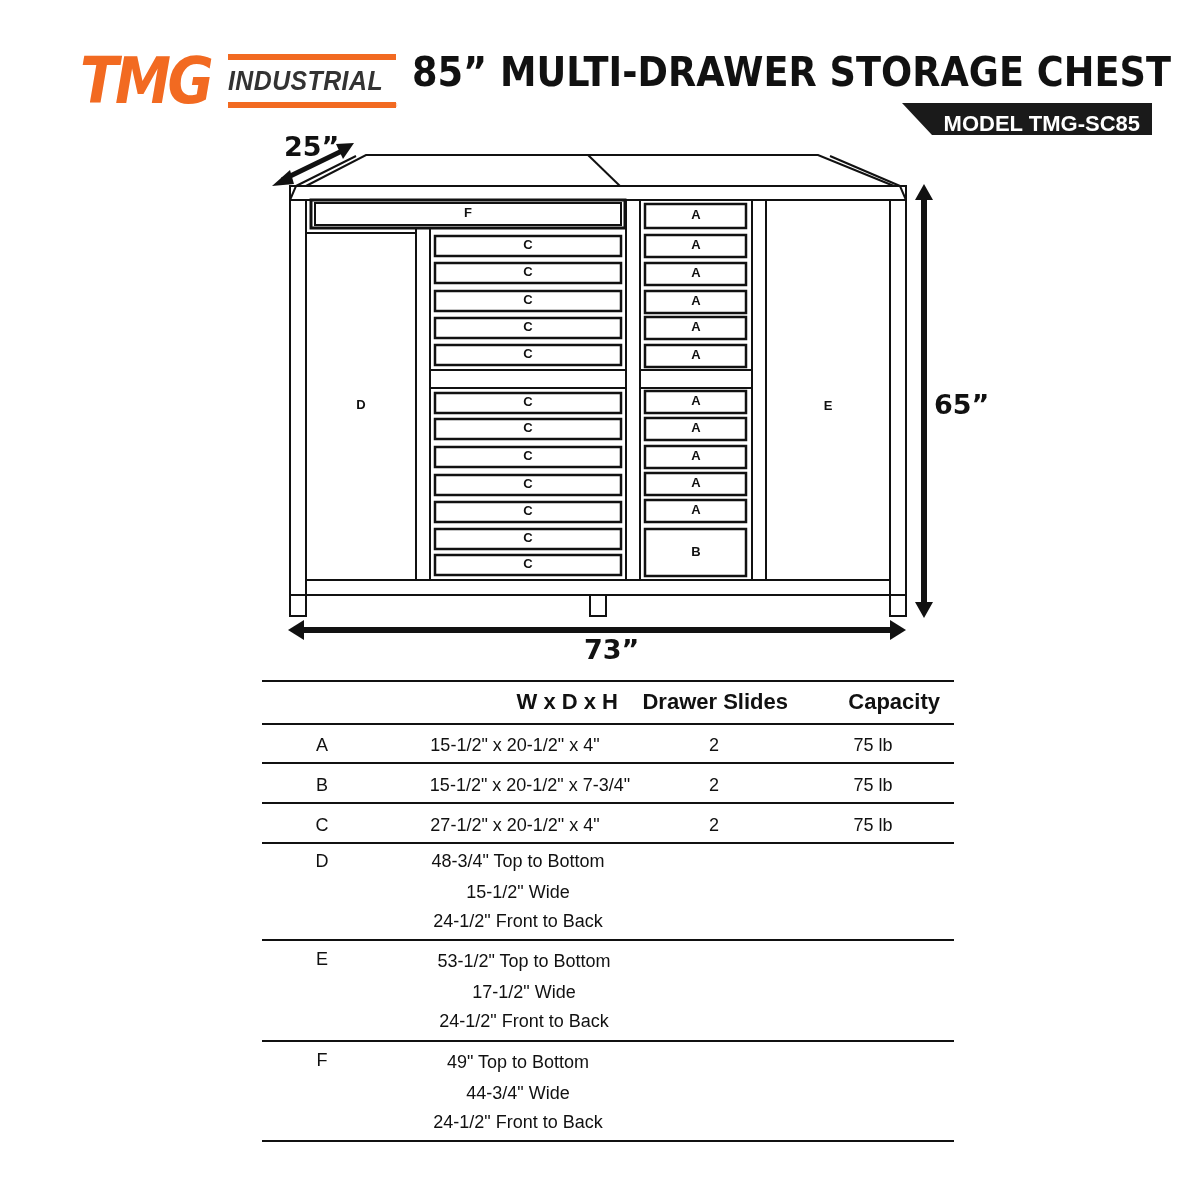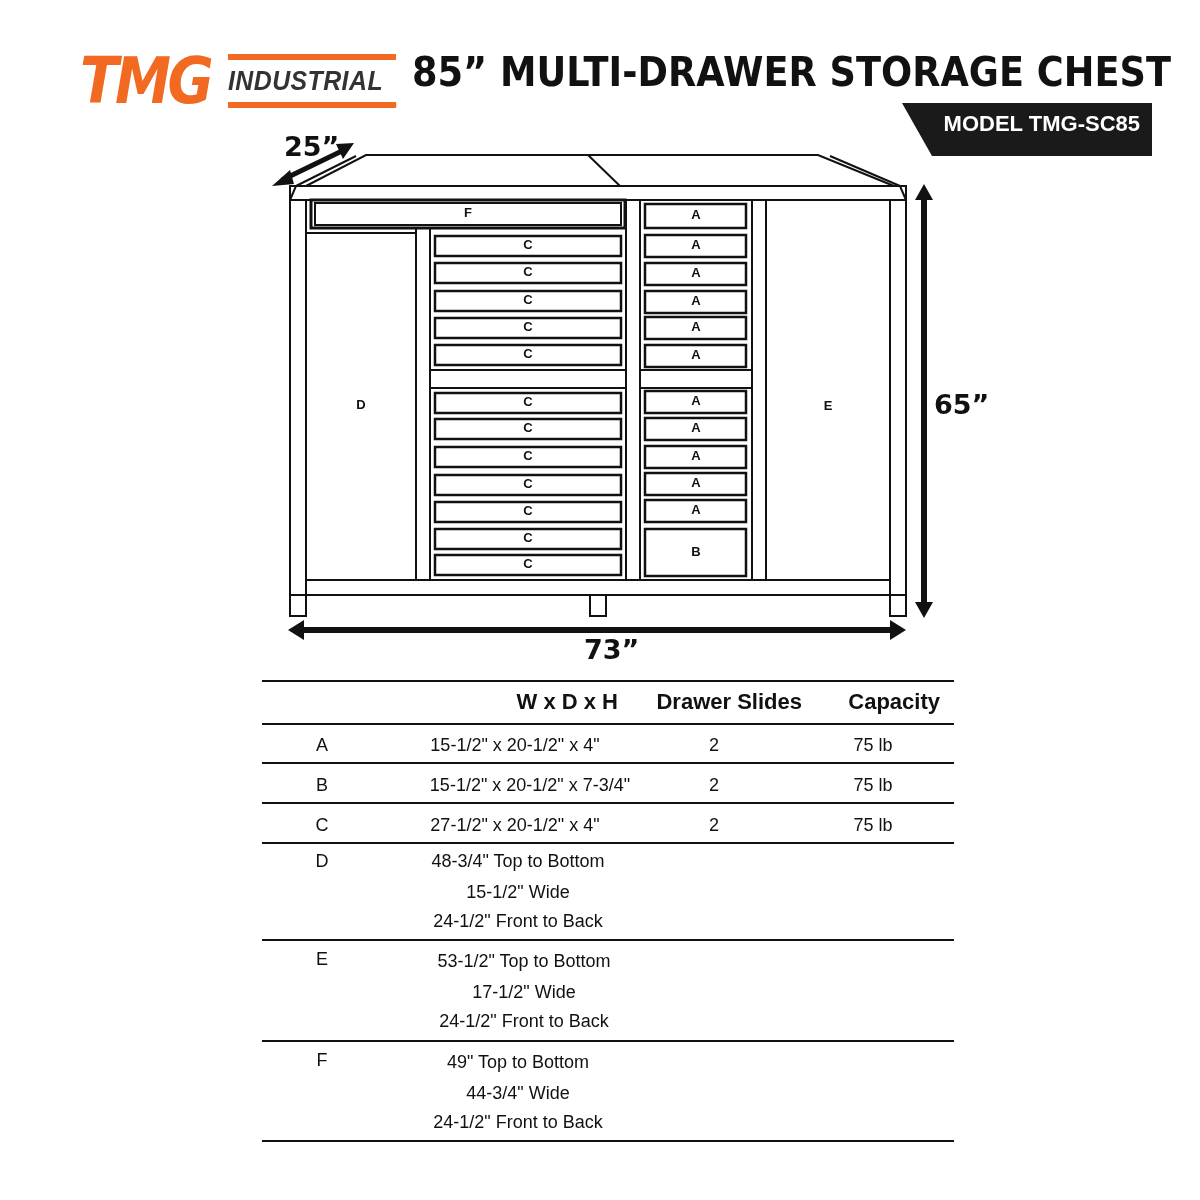--- a/index.html
+++ b/index.html
@@ -4,21 +4,21 @@
 <style>
   html, body { margin:0; padding:0; background:#ffffff; }
   body { width:1200px; height:1200px; position:relative; overflow:hidden; font-family:"Liberation Sans", sans-serif; color:#111; }
   .logo { position:absolute; left:80px; top:46px; width:320px; height:70px;font-style:italic; }
   .logo-tmg { position:absolute; left:0; top:0; font-family:"DejaVu Sans", sans-serif; font-weight:bold; font-size:64px; line-height:70px; color:#f26a21; letter-spacing:-4px; transform:scaleX(0.88); transform-origin:left center; }
   .logo-bar { position:absolute; left:148px; width:168px; height:6px; background:#f26a21; }
   .logo-bar.top { top:8px; } .logo-bar.bot { top:56px; }
   .logo-ind { position:absolute; left:148px; top:18px; width:170px; font-weight:bold; font-size:27px; line-height:34px; color:#333; letter-spacing:0.5px; transform:scaleX(0.92); transform-origin:left center; }
   .logo-reg { position:absolute; left:312px; top:56px; font-size:7px; color:#f26a21; }
   .title { position:absolute; left:412px; top:46px; width:740px; font-family:"DejaVu Sans", sans-serif; font-weight:bold; font-size:41px; line-height:52px; color:#111; white-space:nowrap; transform:scaleX(0.895); transform-origin:left center; }
-  .model { position:absolute; left:902px; top:103px; width:250px; height:53px; background:#1a1a1a; clip-path:polygon(0 0,100% 0,100% 100%,12% 100%); }
+  .model { position:absolute; left:902px; top:103px; width:250px; height:32px; background:#1a1a1a; clip-path:polygon(0 0,100% 0,100% 100%,12% 100%); }
   .model span { position:absolute; right:12px; top:7px; font-weight:bold; font-size:22px; line-height:28px; color:#fff; white-space:nowrap; }
   svg.diagram { position:absolute; left:0; top:0; }
   .dim { position:absolute; font-family:"DejaVu Sans", sans-serif; font-weight:bold; font-size:27px; color:#111; }
   .lbl { font-family:"Liberation Sans", sans-serif; font-weight:bold; font-size:13px; fill:#111; text-anchor:middle; dominant-baseline:middle; }
   .spec { position:absolute; left:262px; top:680px; width:692px; }
   .rule { position:absolute; left:0; width:692px; height:2px; background:#111; }
   .hdr { position:absolute; top:0; font-weight:bold; font-size:22px; line-height:44px; text-align:right; }
   .cell { position:absolute; font-size:18px; line-height:24px; text-align:center; color:#111; white-space:nowrap; }
   .rowlabel { position:absolute; left:40px; width:40px; font-size:18px; line-height:24px; text-align:center; }
 </style>
@@ -145,21 +145,21 @@
   </g>
 </svg>
 
 <div class="dim" style="left:284px;top:131px;">25”</div>
 <div class="dim" style="left:934px;top:389px;">65”</div>
 <div class="dim" style="left:584px;top:634px;">73”</div>
 
 <div class="spec">
   <div class="rule" style="top:0;"></div>
   <div class="hdr" style="left:150px;width:206px;">W x D x H</div>
-  <div class="hdr" style="left:392px;width:148px;">Drawer Slides</div>
+  <div class="hdr" style="left:378px;width:148px;">Drawer Slides</div>
   <div class="hdr" style="left:556px;width:122px;">Capacity</div>
   <div class="rule" style="top:43px;"></div>
 
   <div>
     <div class="rowlabel" style="top:53px;">A</div>
     <div class="cell" style="left:150px;width:206px;top:53px;">15-1/2" x 20-1/2" x 4"</div>
     <div class="cell" style="left:378px;width:148px;top:53px;">2</div>
     <div class="cell" style="left:550px;width:122px;top:53px;">75 lb</div>
   </div>
   <div class="rule" style="top:82px;"></div>

